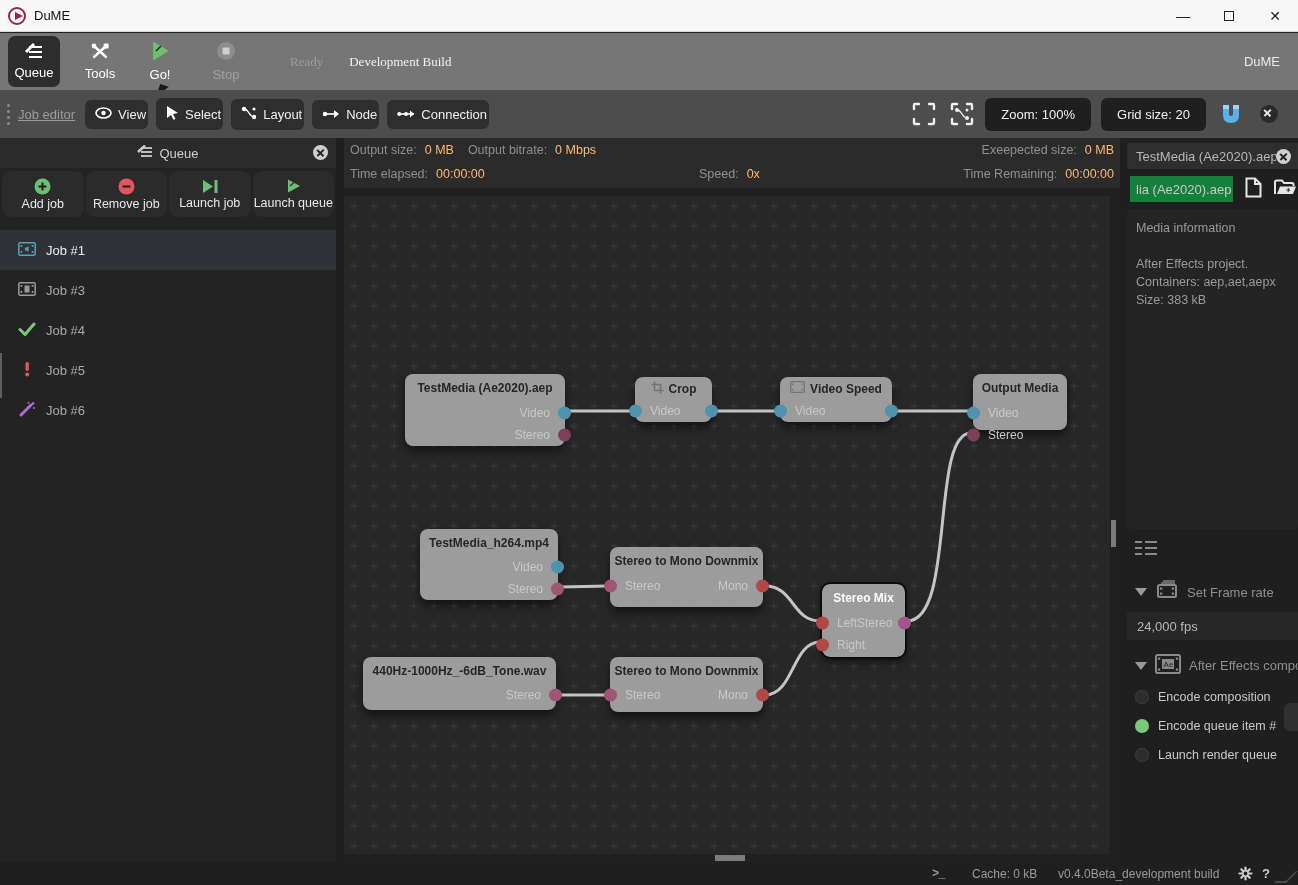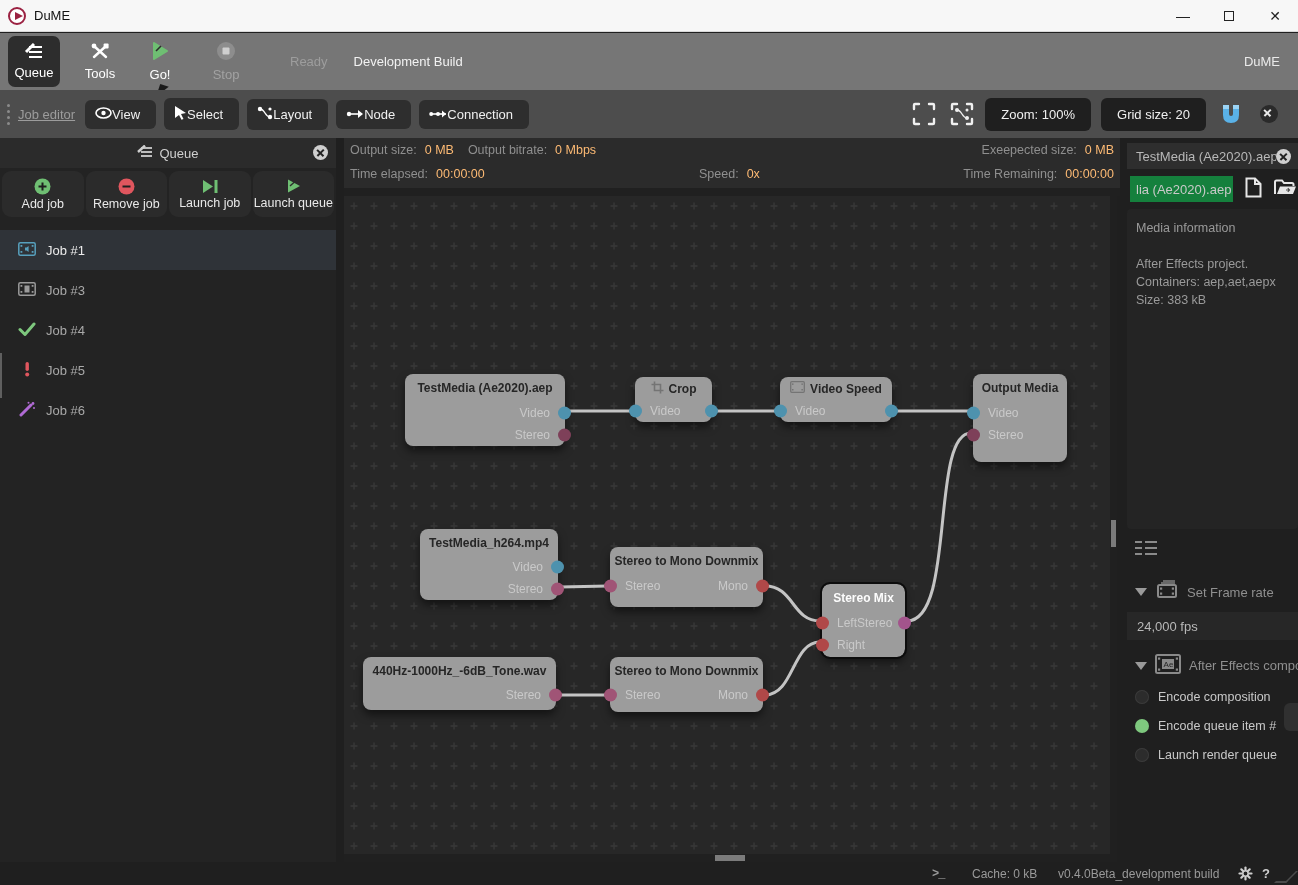--- a/index.html
+++ b/index.html
@@ -13,31 +13,31 @@
   .win-title { font-size:13px; color:#111; margin-left:8px; }
   .win-controls { margin-left:auto; display:flex; height:32px; }
   .win-btn { width:46px; height:32px; display:flex; align-items:center; justify-content:center; color:#222; font-size:14px; }
   .win-btn .box { width:10px; height:10px; border:1px solid #222; }
 
   
   .main-toolbar { position:absolute; left:0; top:33px; width:1298px; height:57px; background:#767676; display:flex; align-items:center; }
   .tb-btn { display:flex; flex-direction:column; align-items:center; justify-content:center; gap:3px; color:#fff; font-size:13px; width:52px; height:51px; border-radius:7px; }
   .tb-btn.active { background:#2d2d2d; }
   .tb-btn.disabled { color:#a2a2a2; }
-  .tb-text { color:#9d9d9d; font-size:13px; }
+  .tb-text { color:#9d9d9d; font-size:13px;font-family:Liberation Serif, serif; }
   .tb-text.strong { color:#f2f2f2; }
   .brand { margin-left:auto; margin-right:18px; color:#eaeaea; font-size:13px; }
   .cursor-arrow { position:absolute; left:158px; top:52px; width:0; height:0; border-left:9px solid #1a1a1a; border-bottom:13px solid transparent; transform:rotate(18deg); }
 
   
   .sub-toolbar { position:absolute; left:0; top:90px; width:1298px; height:48px; background:#4d4d4d; display:flex; align-items:center; }
   .grip-dots { display:flex; flex-direction:column; gap:3px; margin-left:7px; }
   .grip-dots i { width:3px; height:3px; border-radius:50%; background:#8b8b8b; }
   .panel-label { color:#9c9c9c; font-size:13px; margin-left:8px; margin-right:10px;text-decoration:underline; }
-  .st-btn { display:flex; align-items:center; gap:0; background:#2e2e2e; color:#f0f0f0; font-size:13px; border-radius:6px; padding:7px 16px 7px 10px; margin-right:8px; }
+  .st-btn { display:flex; align-items:center; gap:6px; background:#2e2e2e; color:#f0f0f0; font-size:13px; border-radius:6px; padding:7px 2px 7px 10px; margin-right:8px; }
   .st-right { margin-left:auto; display:flex; align-items:center; }
   .st-dark { background:#1f1f1f; color:#f0f0f0; font-size:13px; border-radius:6px; padding:9px 16px; margin-right:10px; }
   .icon-btn { width:30px; height:30px; display:flex; align-items:center; justify-content:center; margin-right:8px; }
 
   
   .left-panel { position:absolute; left:0; top:138px; width:336px; height:724px; background:#232323; }
   .queue-header { height:30px; background:#2b2b2b; display:flex; align-items:center; justify-content:center; position:relative; color:#cfcfcf; font-size:13px; gap:6px; }
   .queue-header .closer { position:absolute; right:8px; top:7px; }
   .queue-actions { display:flex; gap:2px; padding:3px 2px; }
   .qa-btn { flex:1; background:#2b2b2b; border-radius:9px; height:46px; display:flex; flex-direction:column; align-items:center; justify-content:center; gap:2px; color:#e9e9e9; font-size:12.5px; }
@@ -450,21 +450,21 @@
             </svg></span>
         <span>Video Speed</span>
       </div>
       <div class="prow">
           <span class="plabel-in">Video</span>
           <span class="pdot in" style="background-color: rgb(78, 146, 174);"></span>
           <span class="pdot out" style="background-color: rgb(78, 146, 174);"></span>
         </div>
     </div>
 
-    <div class="node" style="left:629px;top:178px;width:94px;height:88px">
+    <div class="node" style="left:629px;top:178px;width:94px;height:56px">
       <div class="node-title" style="height:28px">Output Media</div>
       <div class="prow">
           <span class="plabel-in">Video</span>
           <span class="pdot in" style="background-color: rgb(78, 146, 174);"></span>
         </div>
       <div class="prow">
           <span class="plabel-in">Stereo</span>
           <span class="pdot in" style="background-color: rgb(126, 64, 89);"></span>
         </div>
     </div>

